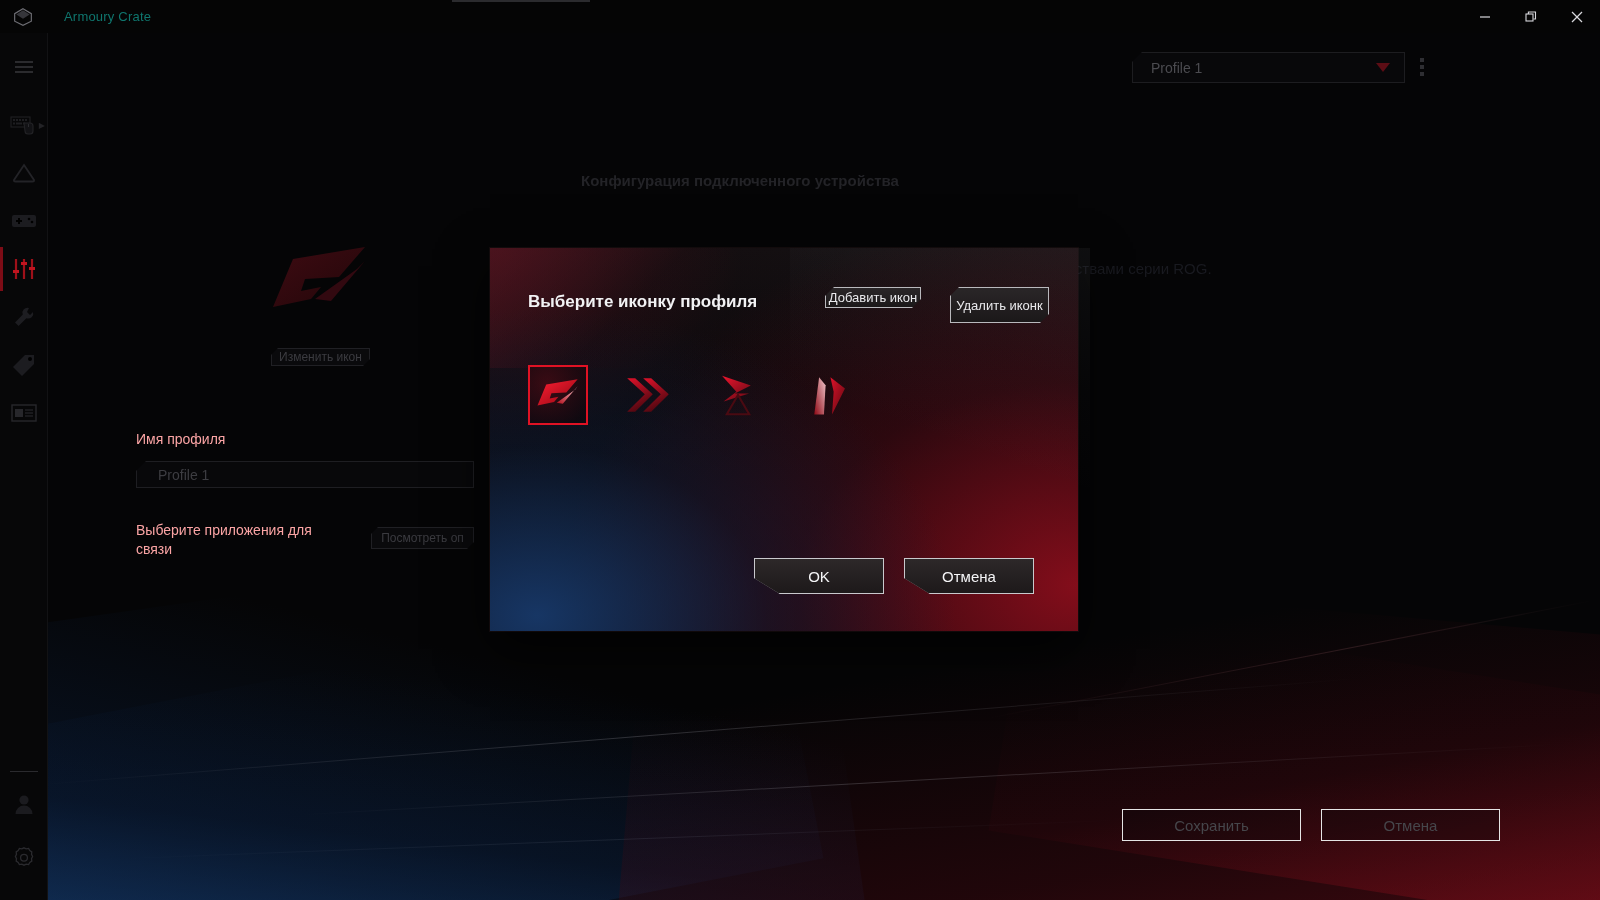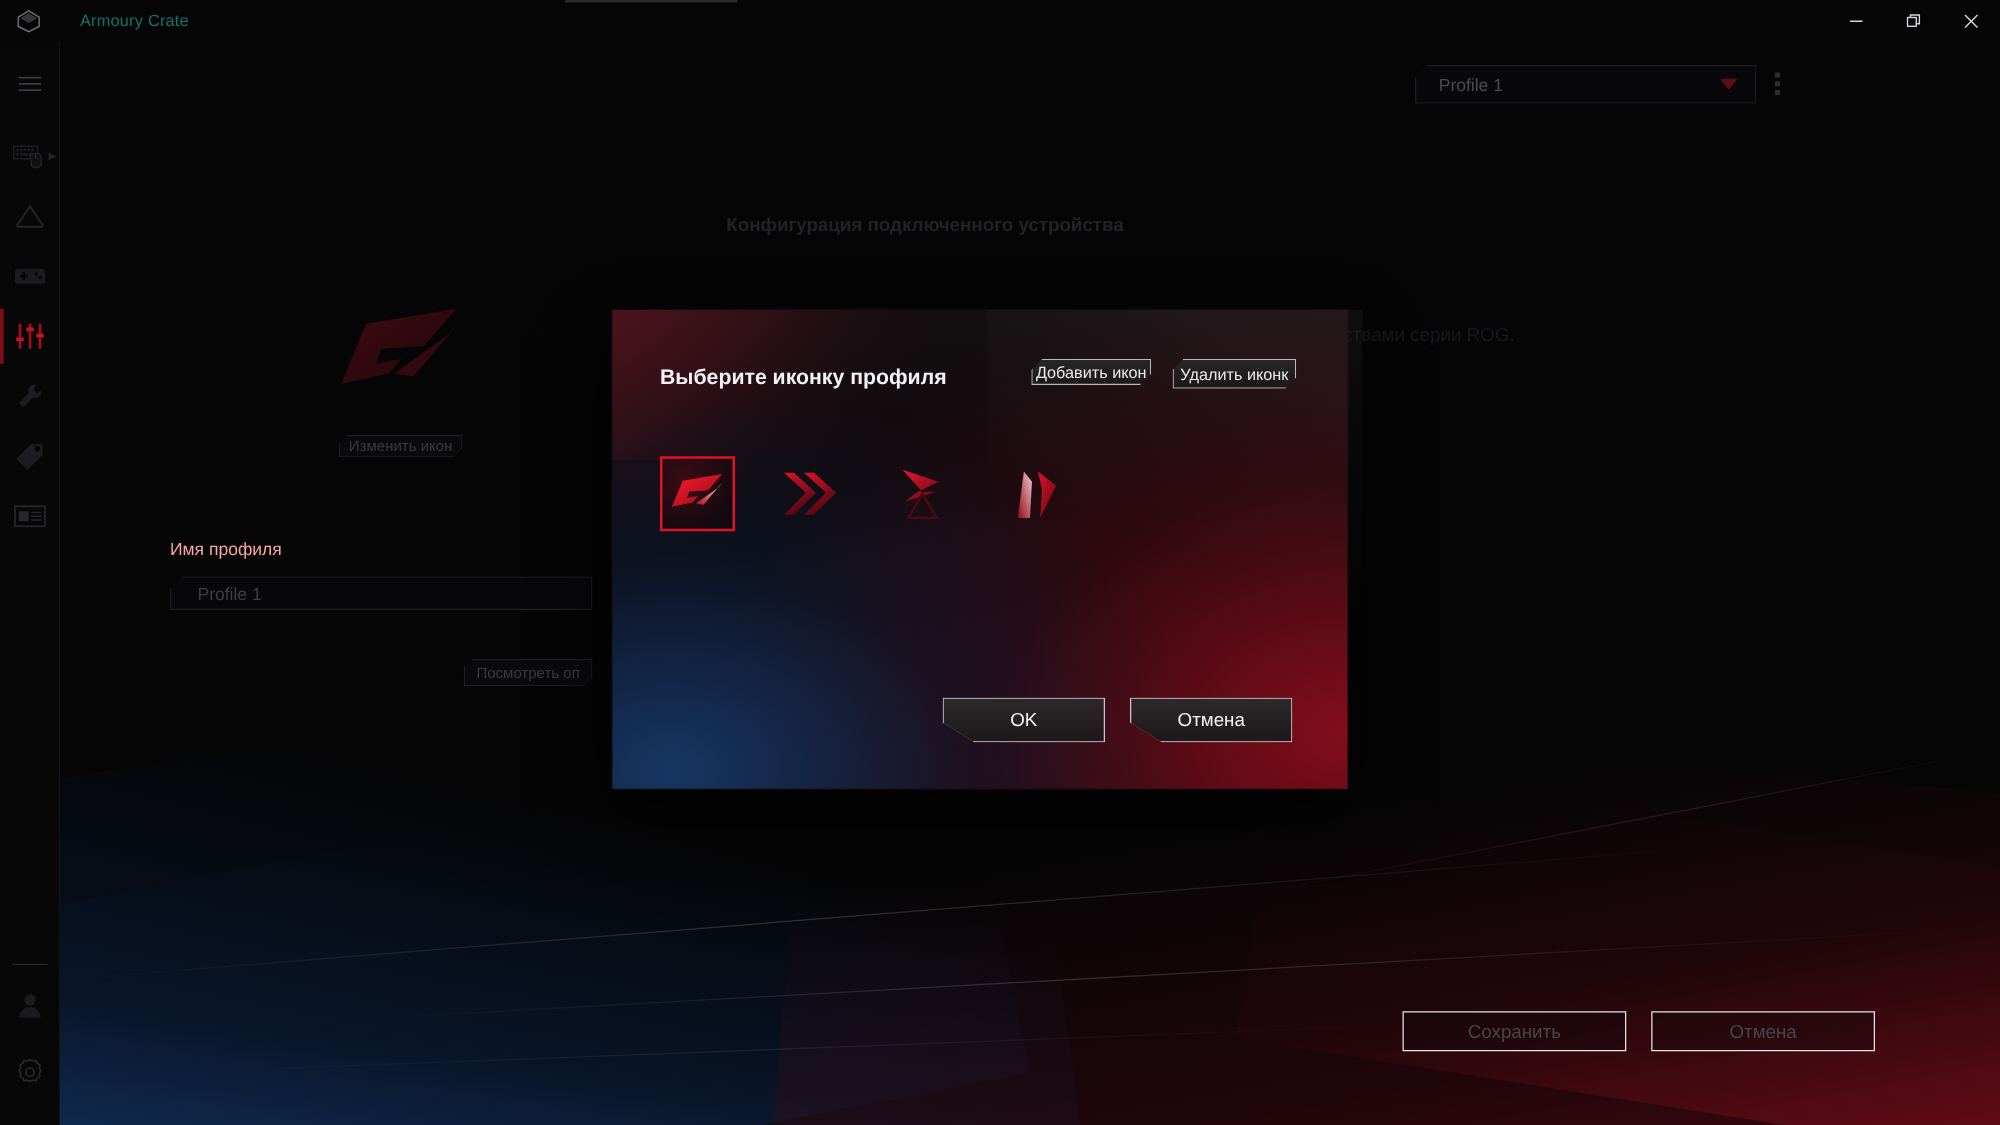--- a/index.html
+++ b/index.html
@@ -472,33 +472,34 @@
     </svg>
   </div>
 
   <div class="btn-ghost btn-change-icon">Изменить икон</div>
 
   <div class="field-label lbl-profile-name">Имя профиля</div>
   <div class="text-input">
     <span>Profile 1</span>
   </div>
 
+  <div class="field-label lbl-select-apps">Выберите приложения для связи</div>
   <div class="btn-ghost btn-view-apps">Посмотреть оп</div>
 
   <div class="btn-footer btn-save">Сохранить</div>
   <div class="btn-footer btn-cancel">Отмена</div>
 
   <div class="modal">
     <div class="modal-glow-tl"></div>
     <div class="modal-sheen"></div>
 
     <div class="modal-title" style="left:38px; top:44px;">Выберите иконку профиля</div>
 
     <div class="btn-dark" style="left:335px; top:39px; width:96px; height:21px;">Добавить икон</div>
-    <div class="btn-dark" style="left:448px; top:39px; width:99px; height:24px;">Удалить иконк</div>
+    <div class="btn-dark" style="left:460px; top:39px; width:99px; height:36px;">Удалить иконк</div>
 
     <div class="icon-grid">
 
       <div class="icon-cell selected">
         <svg width="48" height="40" viewBox="0 0 110 80">
           <defs>
             <linearGradient id="rg1" x1="0" y1="0" x2="1" y2="1">
               <stop offset="0%" stop-color="#ff1f33"></stop>
               <stop offset="100%" stop-color="#8e0612"></stop>
             </linearGradient>

